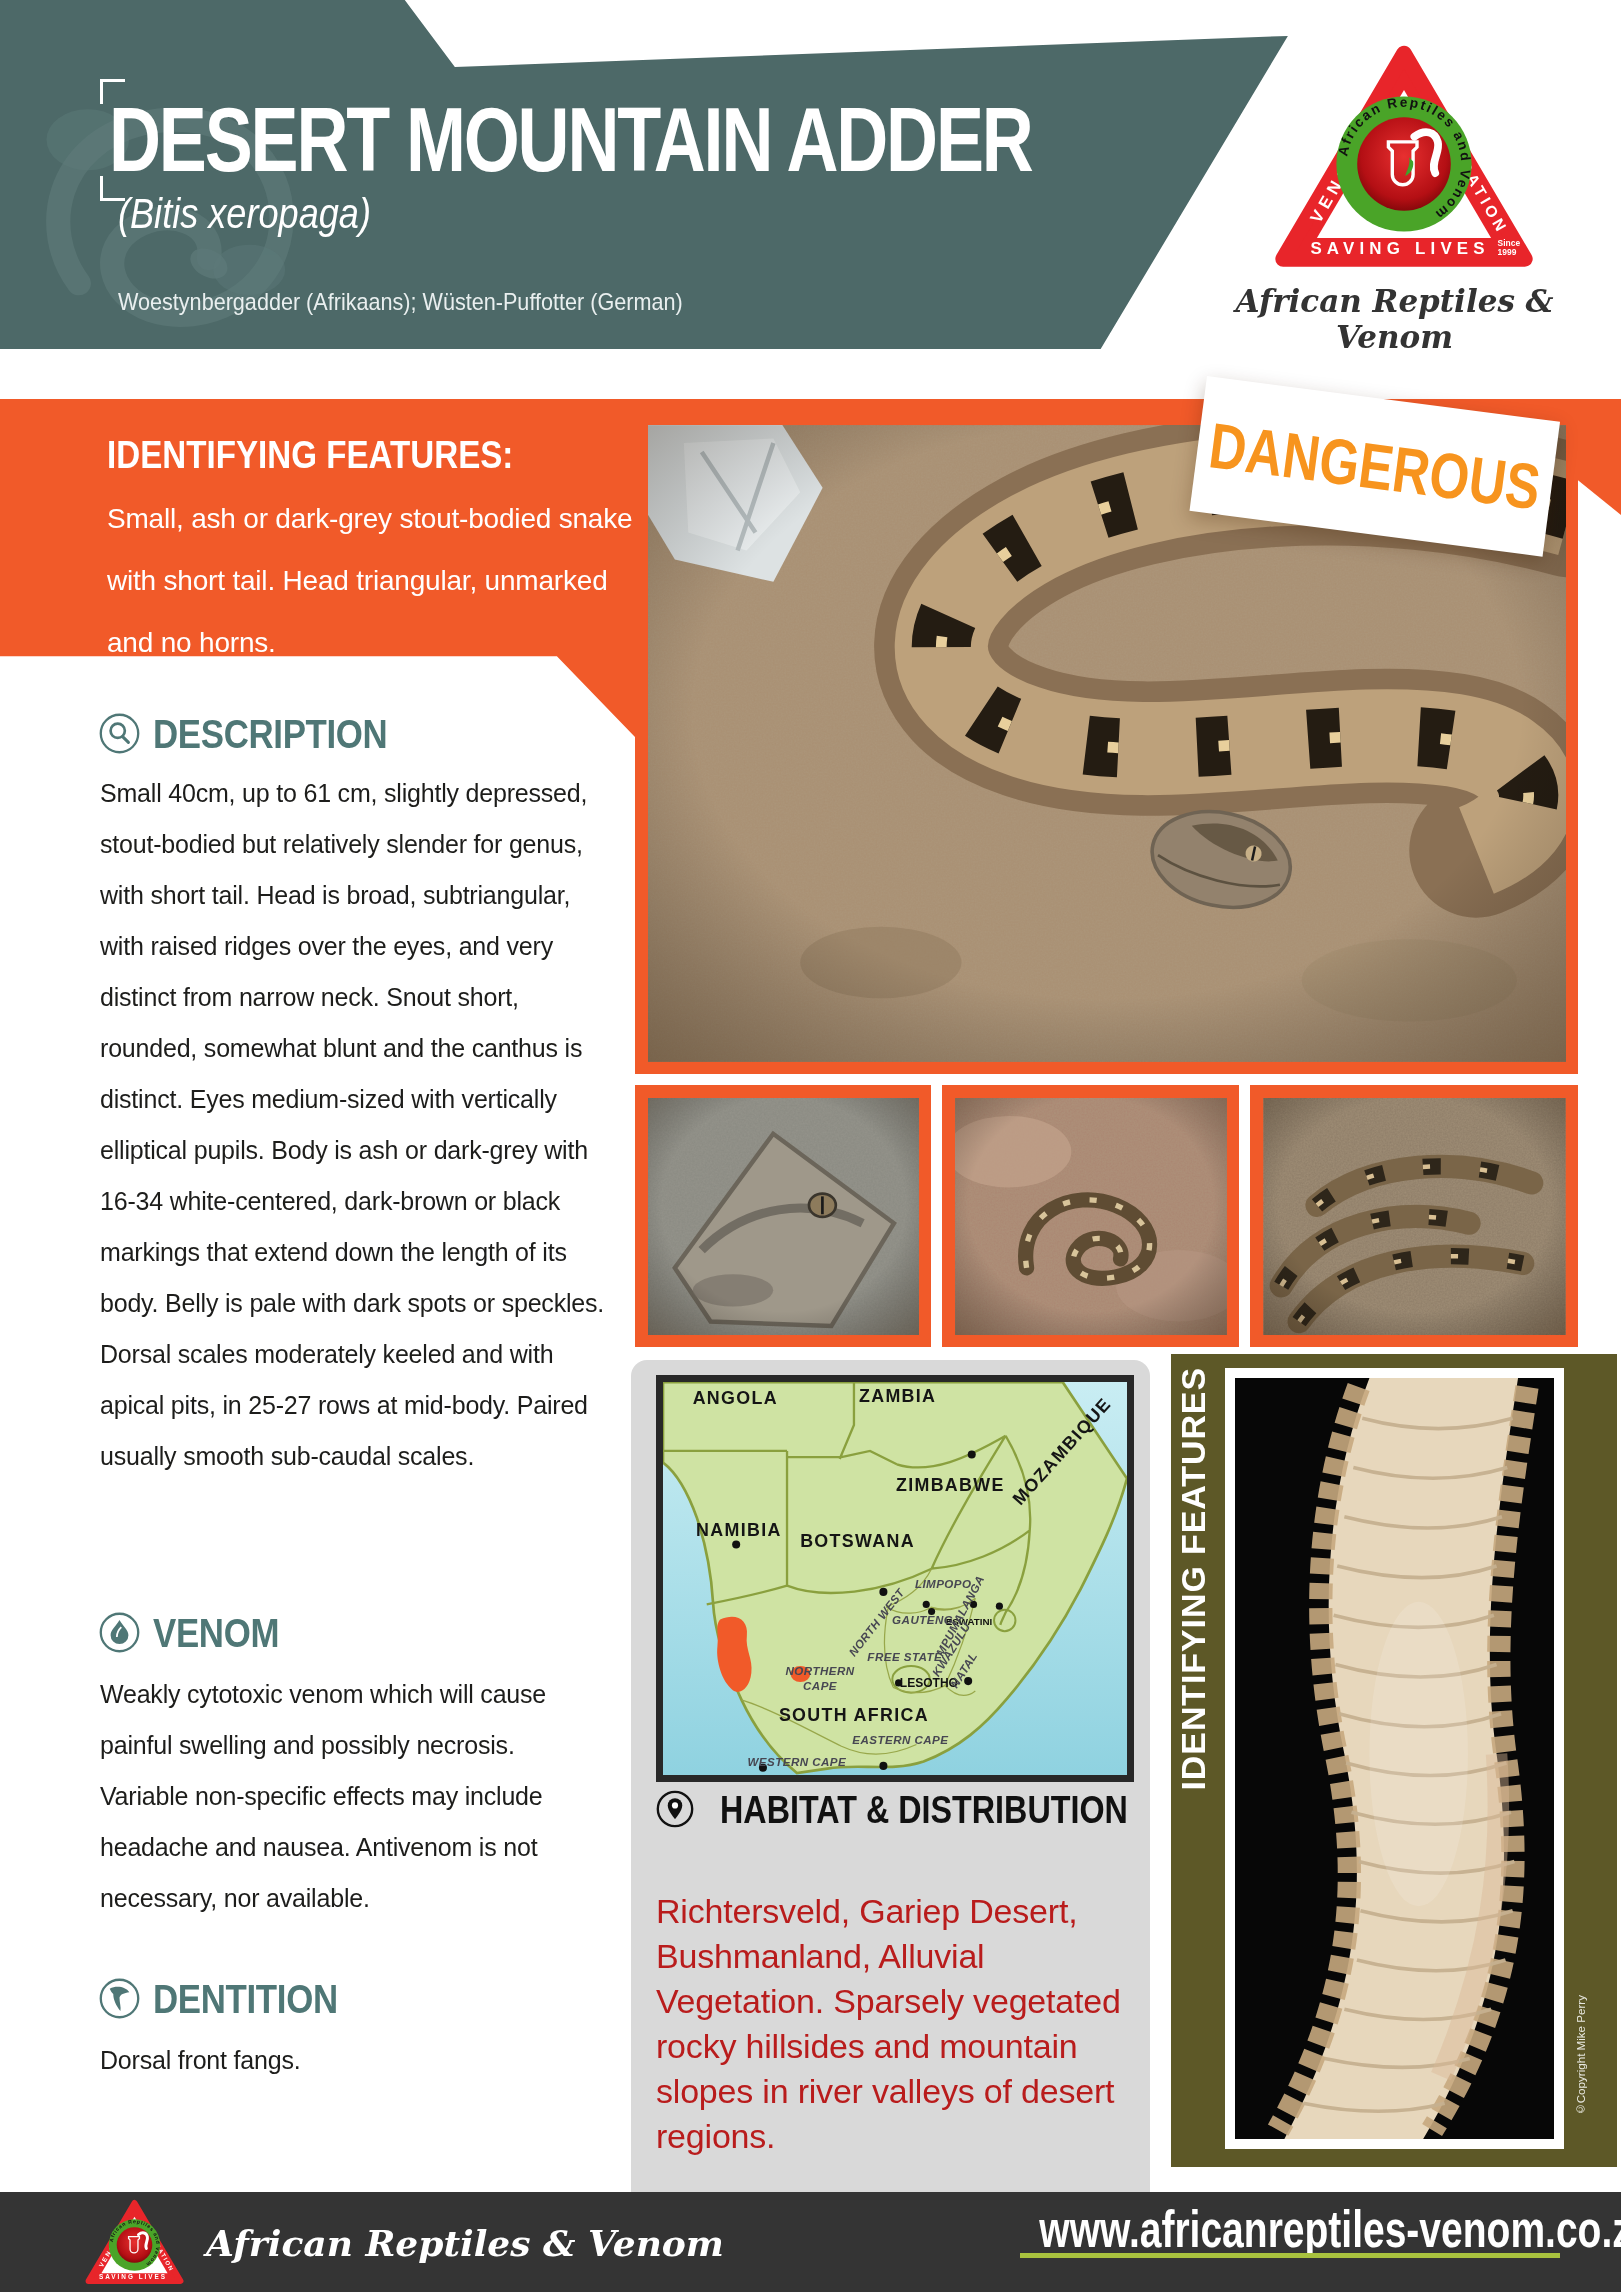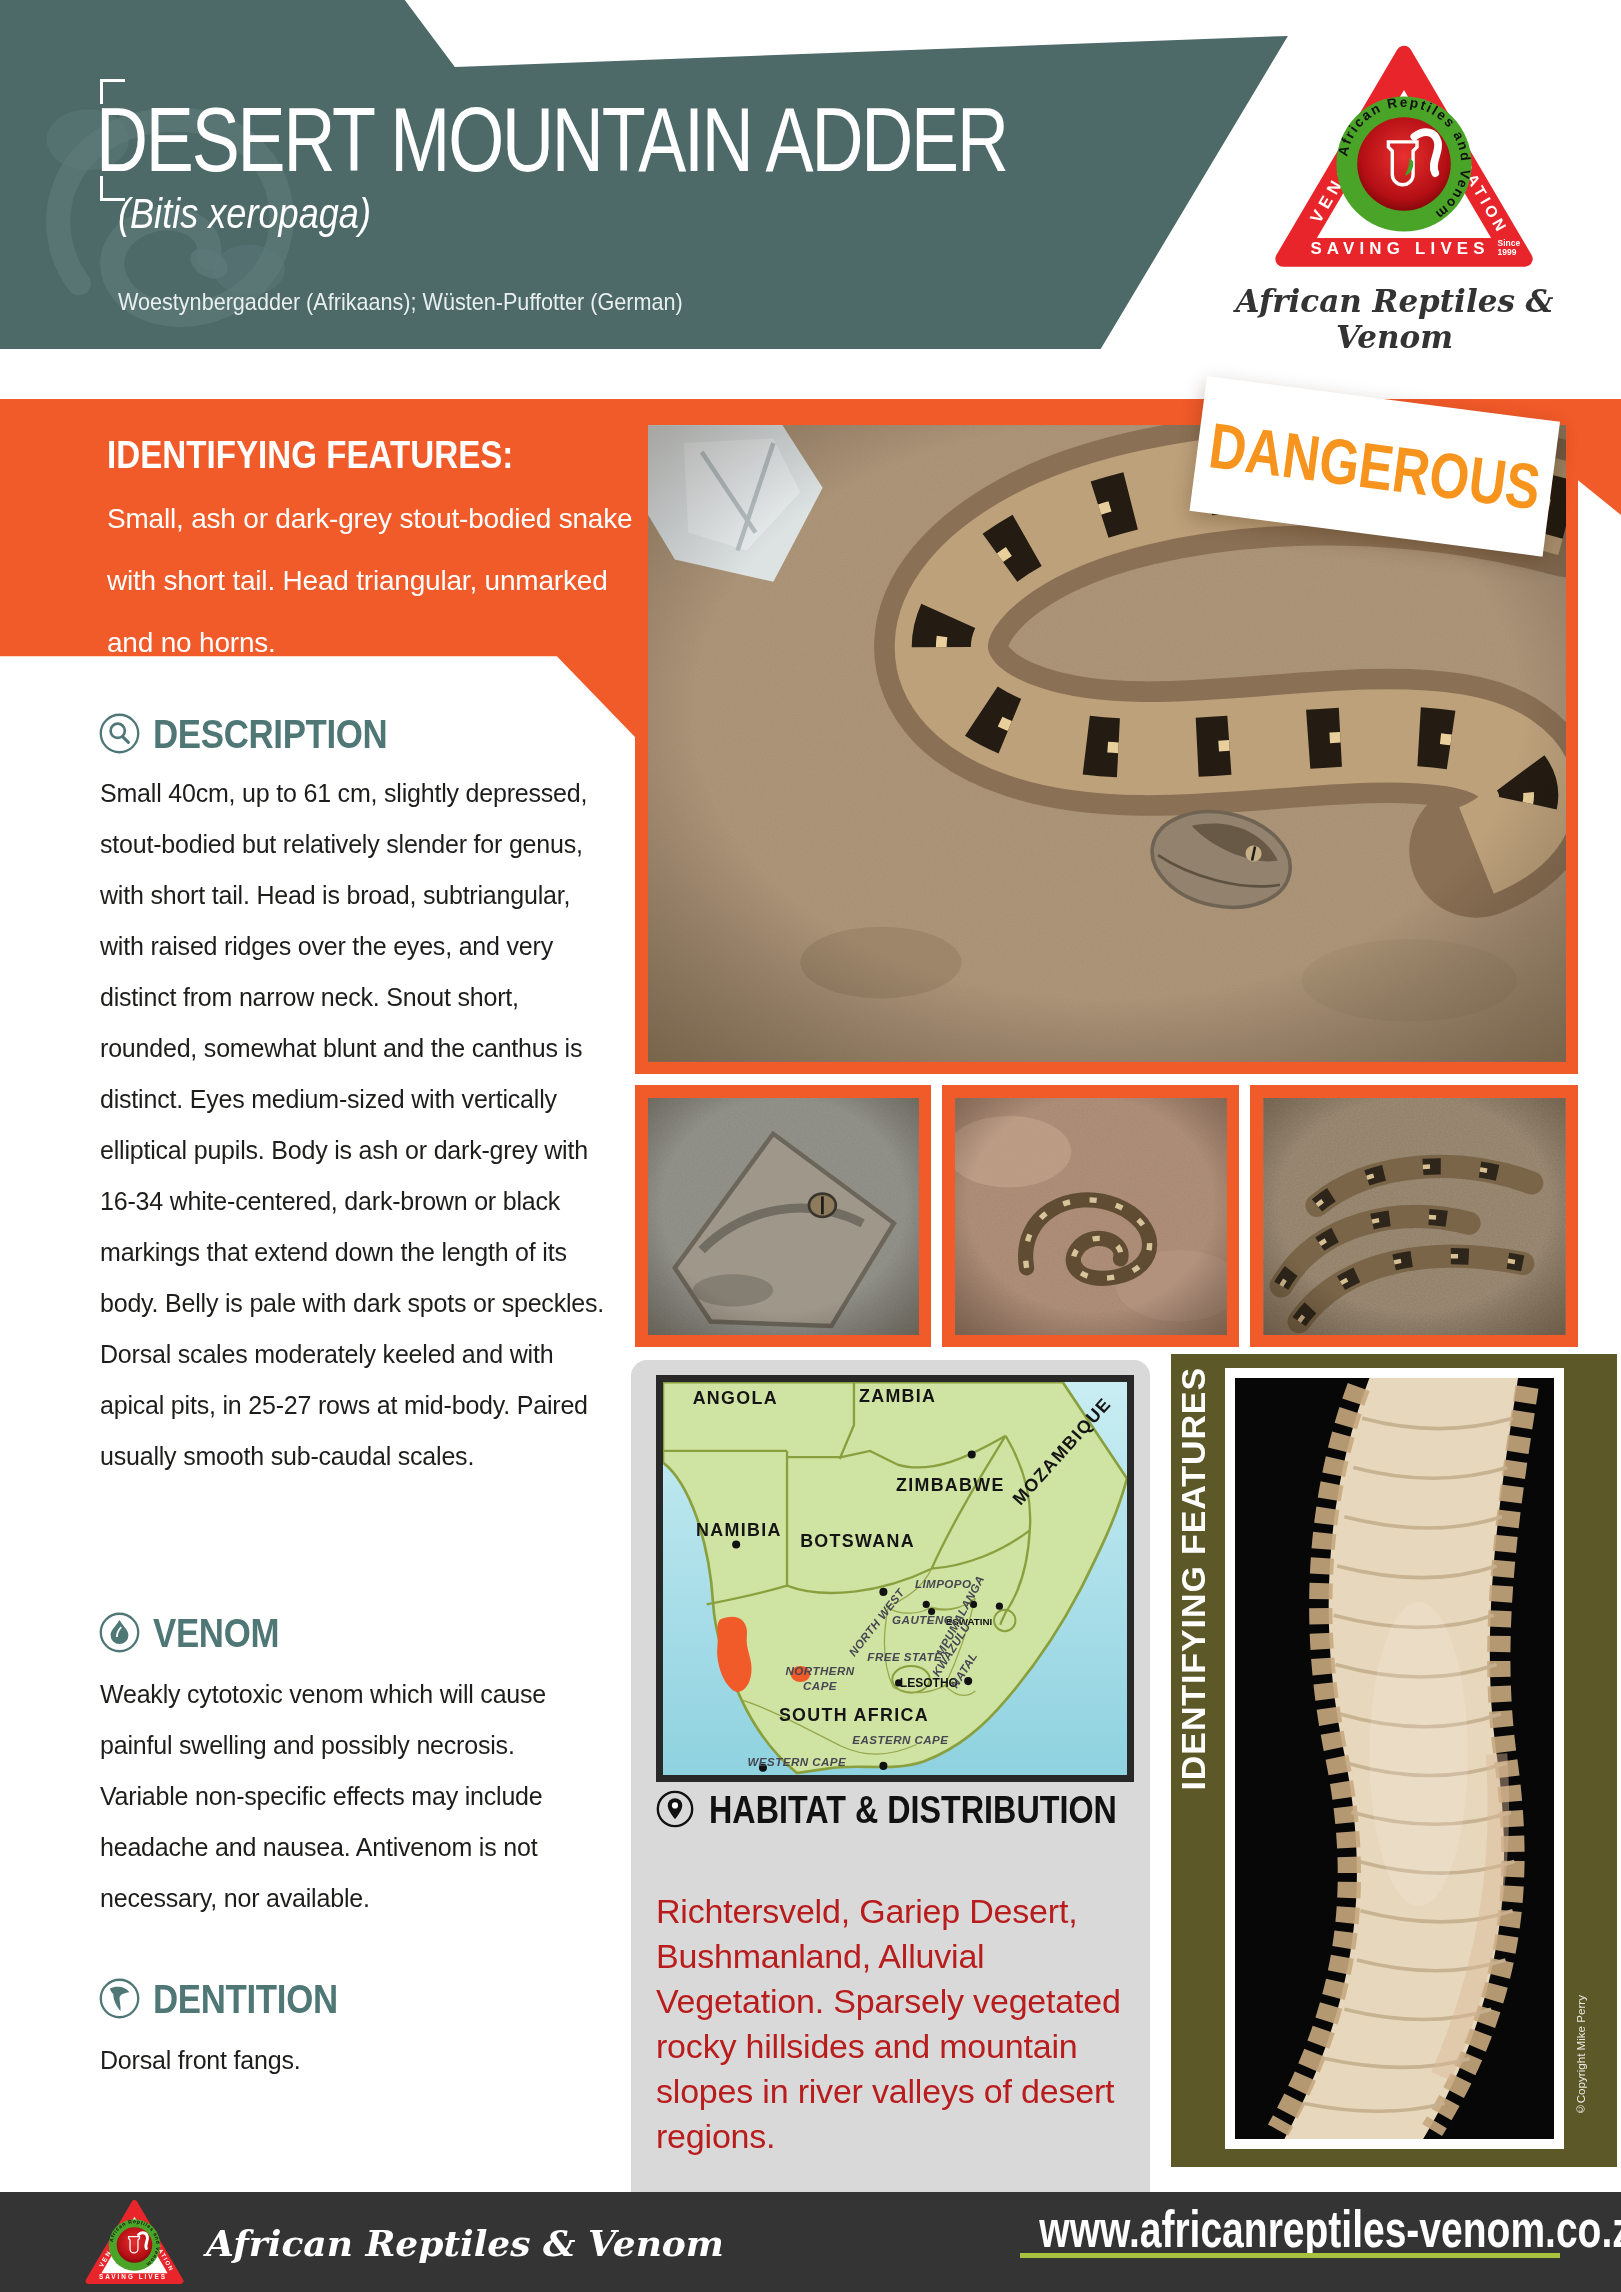--- a/index.html
+++ b/index.html
@@ -11,21 +11,21 @@
 
   
   .header{left:0;top:0;width:1621px;height:349px;background:#4D6968;
           clip-path:polygon(0 0,24.97% 0,28.06% 19.2%,79.45% 10.3%,67.9% 100%,0 100%);}
   .watermark{left:25px;top:59px;opacity:.85;}
   .bracket{width:21.5px;height:21.5px;}
   .bk1{left:100px;top:79px;border-left:3.6px solid #fff;border-top:3.6px solid #fff;}
   .bk2{left:100px;top:176px;border-left:3.6px solid #fff;border-bottom:3.6px solid #fff;}
   .kicker{left:118px;top:56px;font-size:51px;font-weight:bold;color:#fff;letter-spacing:0;}
   .kicker .accent{color:#B6CC45;}
-  .title{left:96px;top:95px;font-size:90px;font-weight:normal;color:#fff;letter-spacing:-2.7px;line-height:1;}
+  .title{left:109px;top:95px;font-size:90px;font-weight:bold;color:#fff;letter-spacing:-2.7px;line-height:1;}
   .sci{left:118px;top:190px;font-size:42px;font-style:italic;color:#fff;font-weight:300;}
   .names{left:118px;top:288px;font-size:24px;color:#e9efef;font-weight:500;}
 
   
   .logo-top{left:1274px;top:43px;}
   .brand-top{left:1229px;top:283px;width:331px;text-align:center;color:#333;
              font-family:"DejaVu Serif",serif;font-style:italic;font-weight:bold;font-size:31px;}
 
   
   .o-leftpanel{left:0;top:399px;width:635px;height:338px;background:#F15A29;
@@ -50,21 +50,21 @@
   .sec-head .ht{font-size:41px;font-weight:bold;color:#4F7776;letter-spacing:-0.4px;}
   .d-head{left:99px;top:711px;} .v-head{left:99px;top:1610px;} .t-head{left:99px;top:1976px;}
   .bodytext{color:#1d1d1b;font-size:25px;line-height:51px;letter-spacing:-0.2px;}
   .d-body{left:100px;top:768px;width:509px;}
   .v-body{left:100px;top:1669px;width:509px;}
   .t-body{left:100px;top:2035px;width:509px;}
 
   
   .grey-panel{left:631px;top:1360px;width:519px;height:833px;background:#D9D9D9;border-radius:16px 16px 0 0;}
   .map-frame{left:656px;top:1375px;width:464px;height:393px;border:7.2px solid #282828;background:linear-gradient(180deg,#c9edf3,#8fd2e0);}
-  .hab-head{left:656px;top:1789px;display:flex;align-items:center;gap:15px;text-decoration:underline;}
+  .hab-head{left:656px;top:1789px;display:flex;align-items:center;gap:26px;text-decoration:underline;}
   .hab-head .ht{font-size:38px;font-weight:bold;color:#111;}
   .hab-body{left:656px;top:1845px;width:470px;font-size:34px;line-height:45px;color:#b91c1c;letter-spacing:-0.2px;margin-top:44px;}
 
   
   .olive{left:1171px;top:1354px;width:446px;height:813px;background:#5D5827;}
   .vlabel{left:1174px;top:1367px;writing-mode:vertical-rl;transform:rotate(180deg);
           color:#fff;font-weight:bold;font-size:34px;letter-spacing:0.9px;white-space:nowrap;}
   .belly-frame{left:1225px;top:1368px;width:319px;height:761px;border:10.7px solid #fff;background:#000;overflow:hidden;}
   .credit{left:1574px;top:1995px;writing-mode:vertical-rl;transform:rotate(180deg);
           color:#e8e8e0;font-size:11.6px;white-space:nowrap;}

